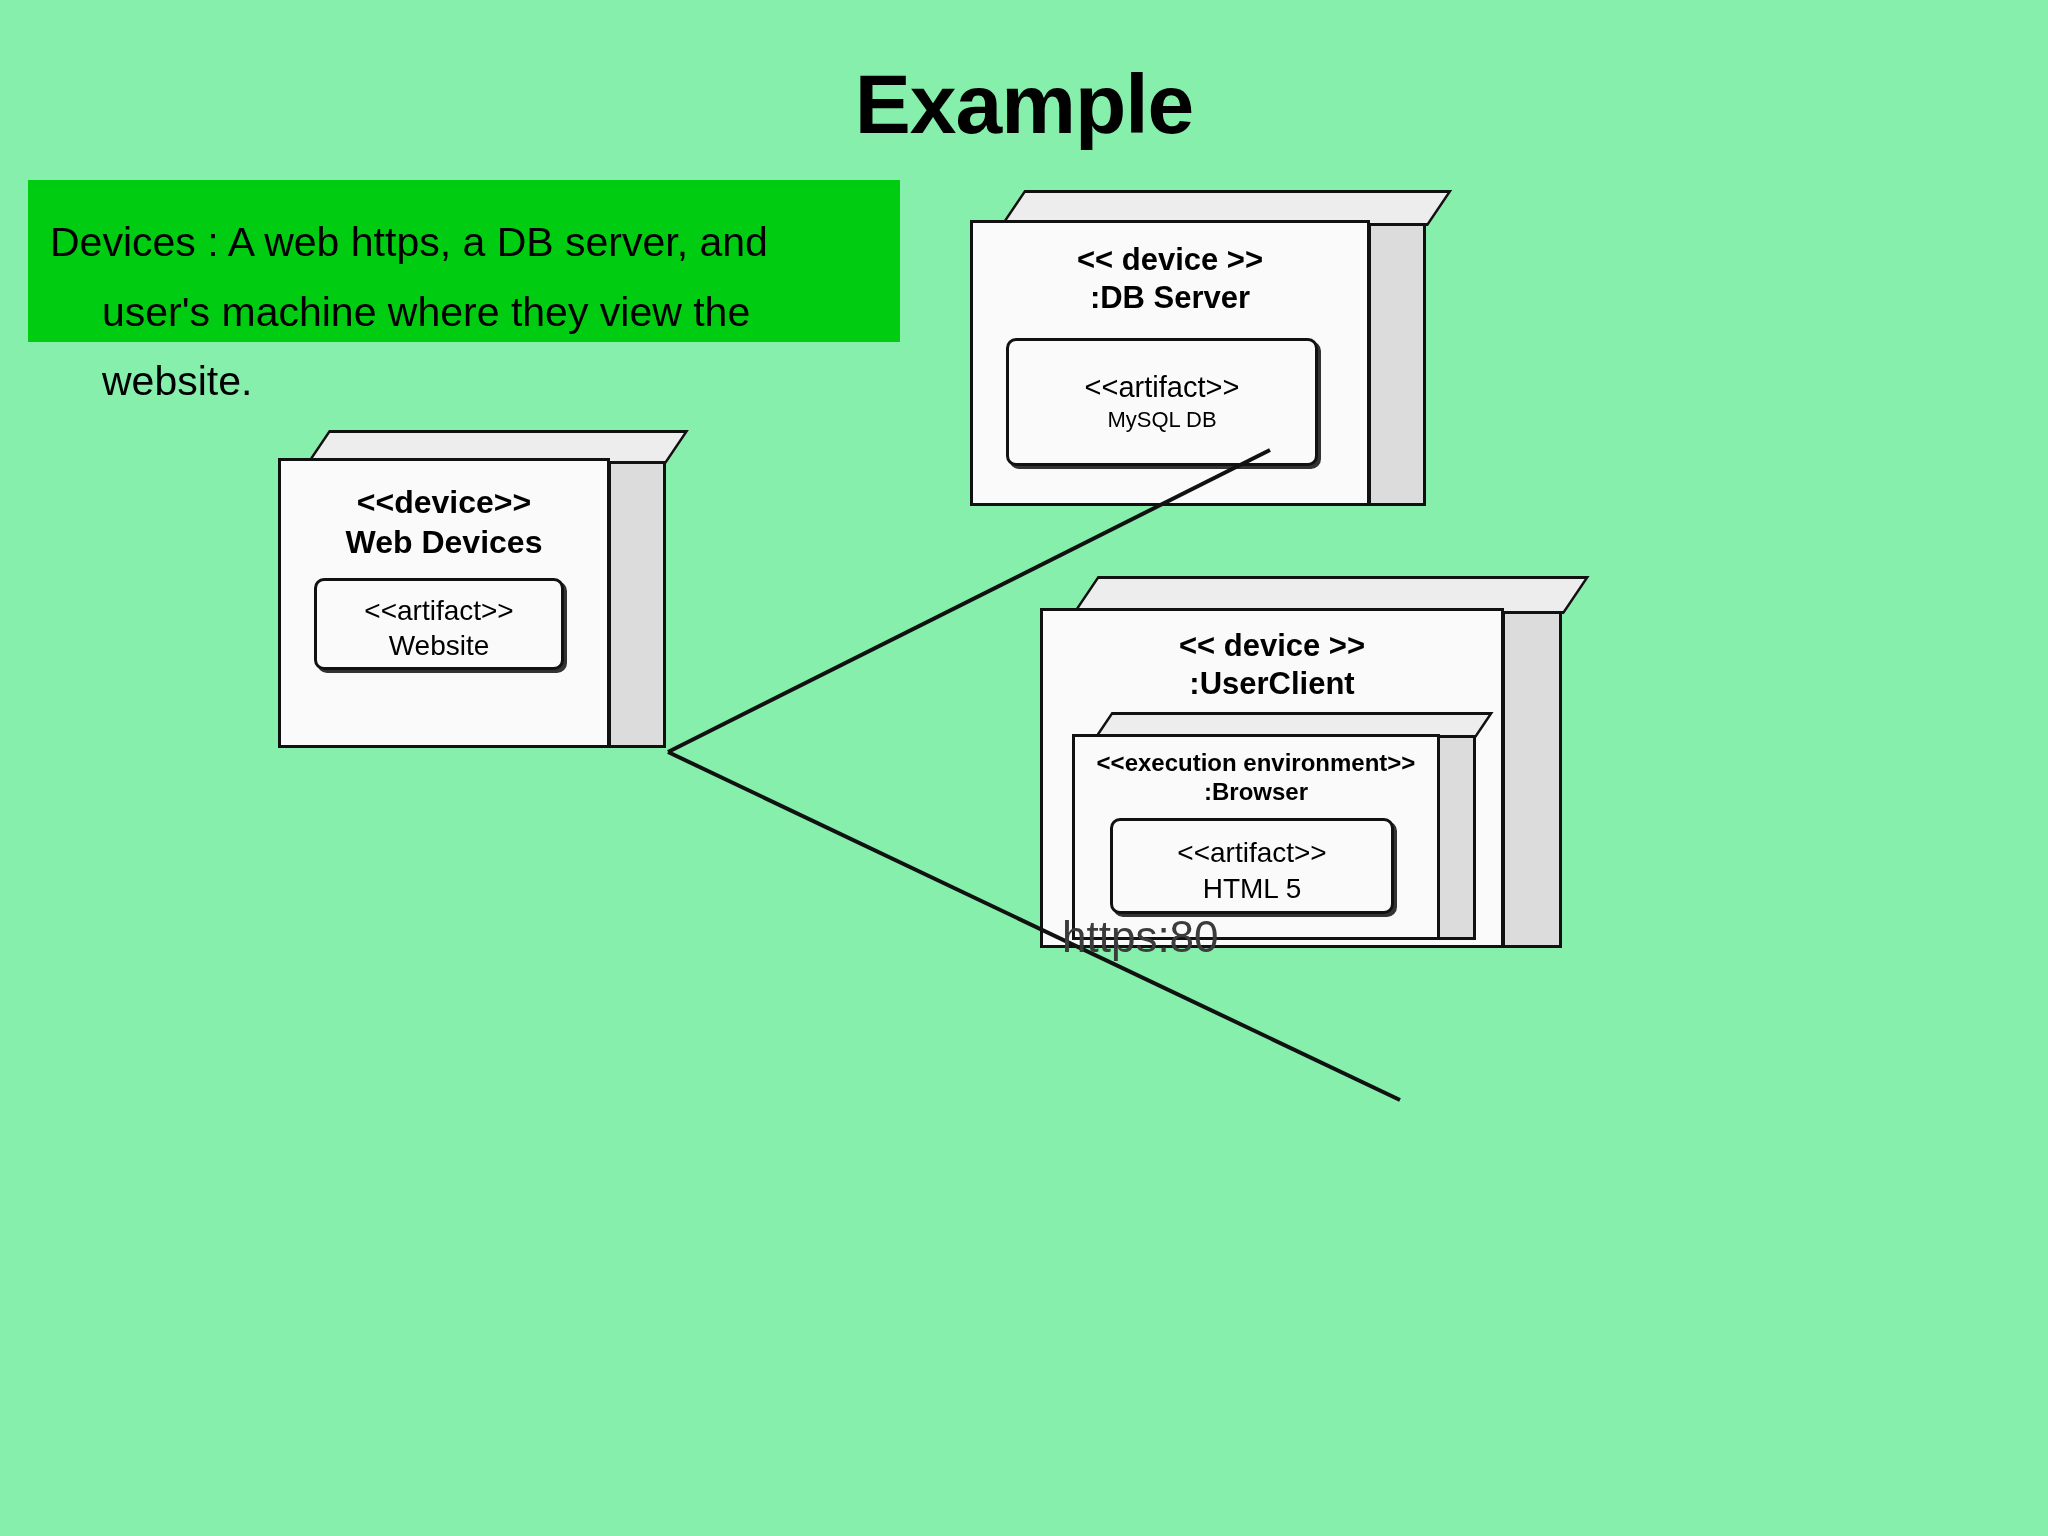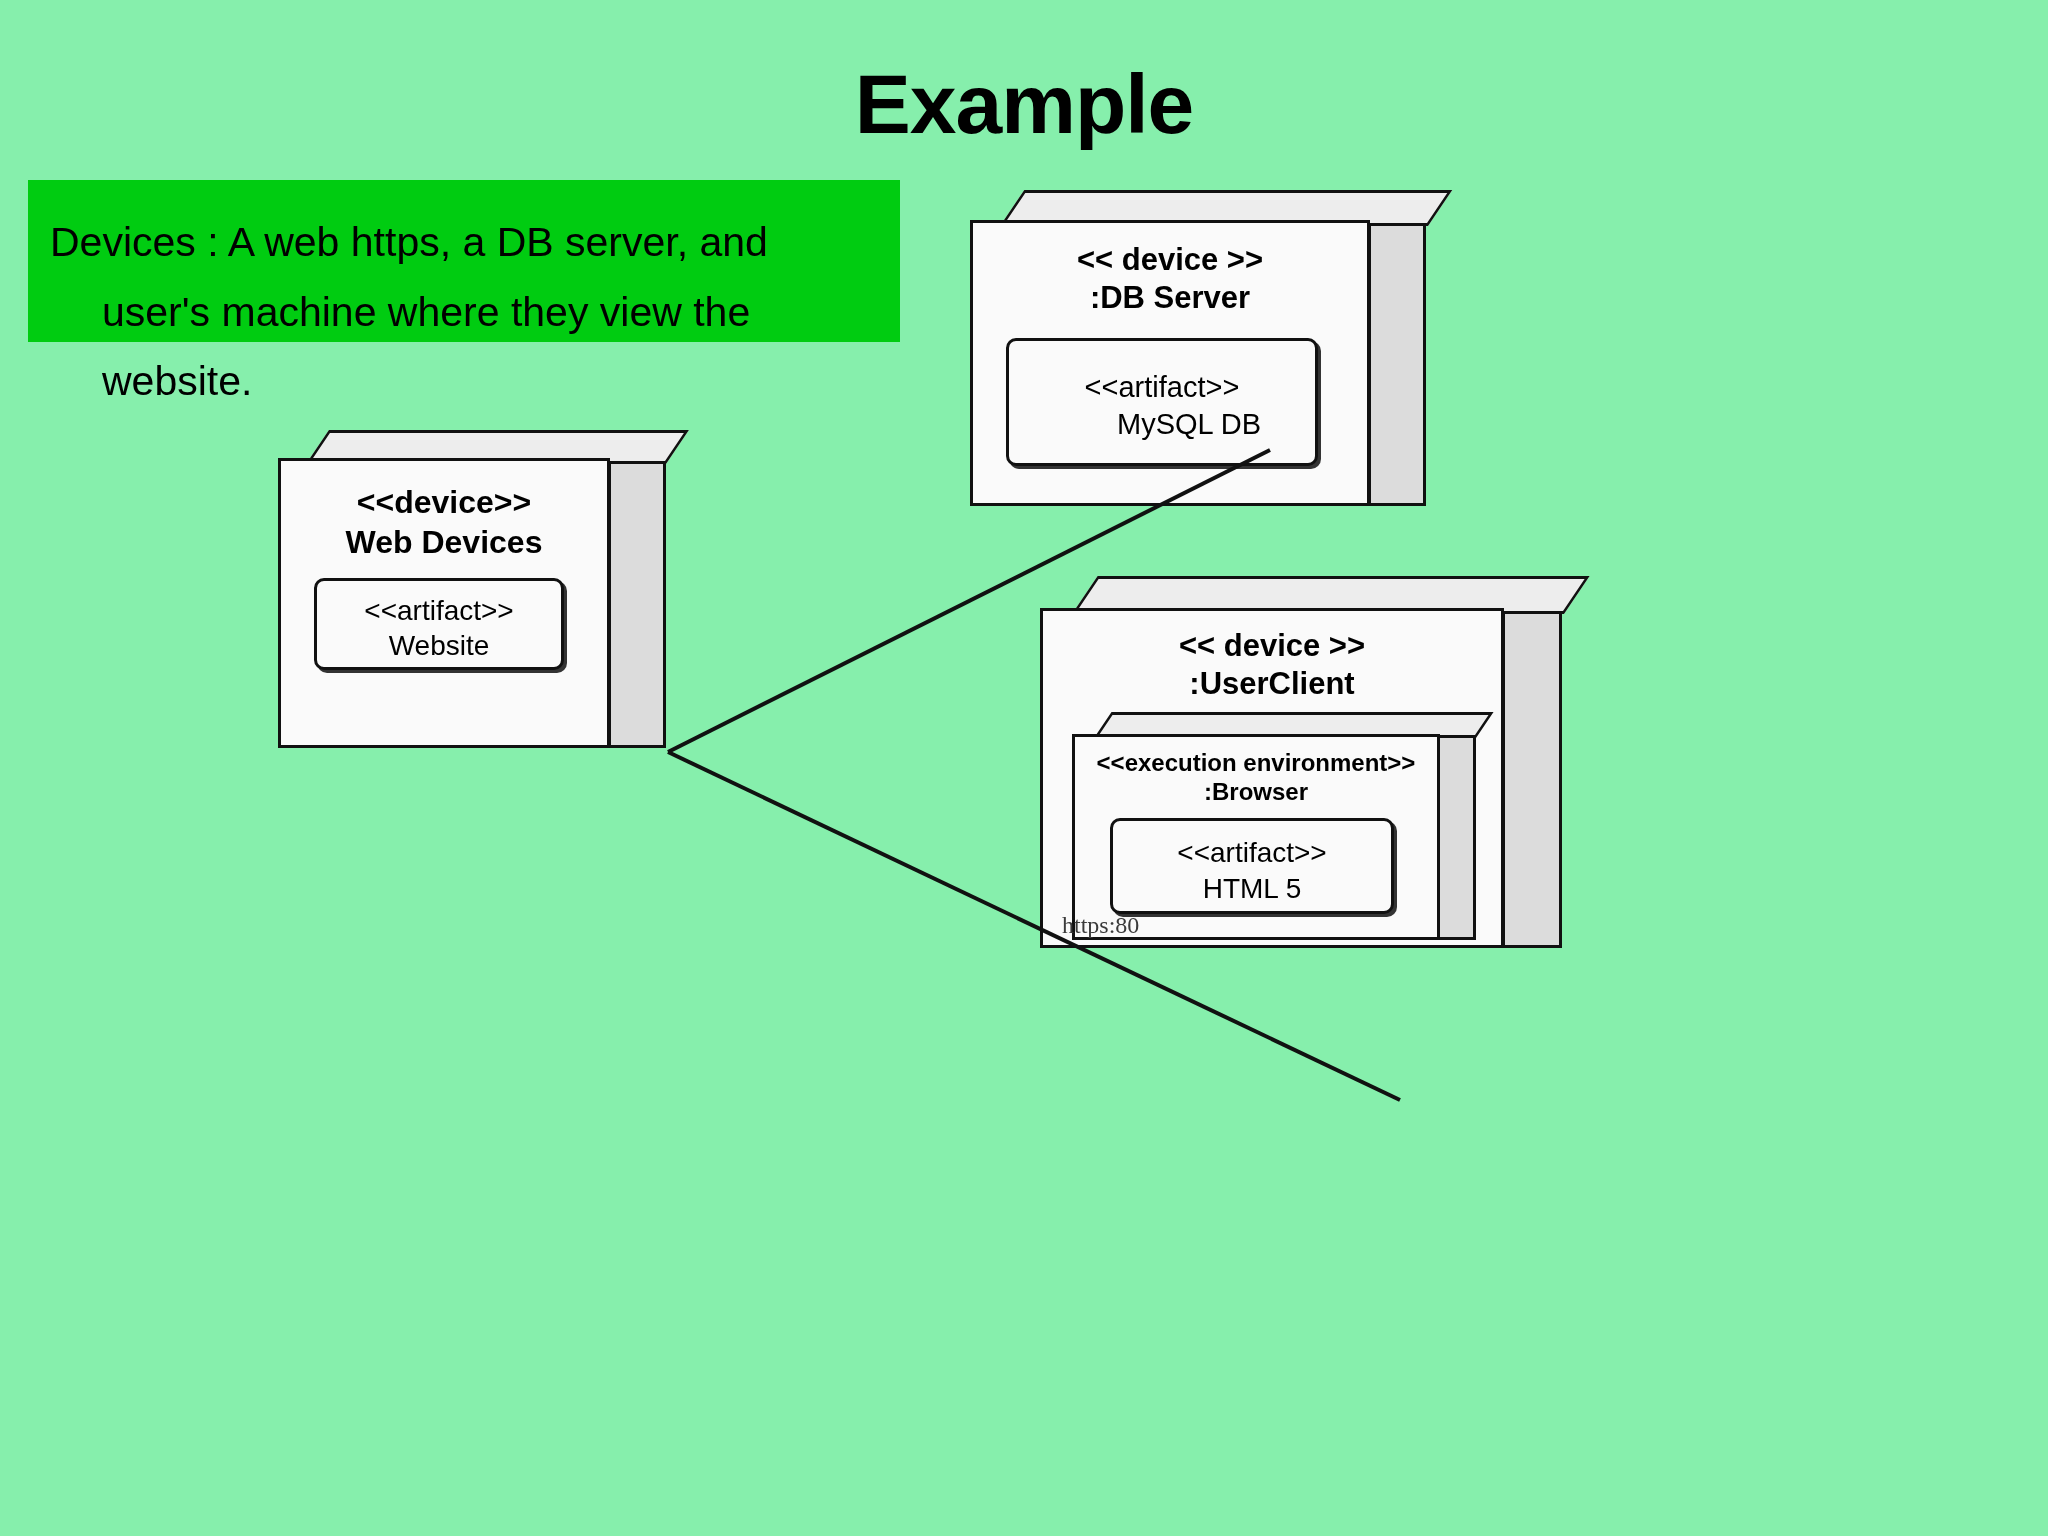--- a/index.html
+++ b/index.html
@@ -114,26 +114,25 @@
     top: 0;
     width: 2048px;
     height: 1536px;
     z-index: 10;
     pointer-events: none;
   }
   #conn-label {
     position: absolute;
     left: 1062px;
     top: 912px;
-    font-size: 24px;
+    font-size: 44px;
     font-weight: normal;
     color: #3b3b3b;
     z-index: 11;
     white-space: nowrap;
-    font-family: Liberation Serif, serif;
   }
 </style>
 </head>
 <body>
 
 <div id="slide">
 
   <div id="slide-title">Example</div>
 
   <div id="green-callout" class="callout">
@@ -158,21 +157,21 @@
   <div class="node3d" id="node-db-server" style="left:970px; top:190px; width:460px; height:318px;">
     <div class="side" style="left:398px; top:30px; width:58px; height:286px;"></div>
     <div class="top" style="left:30px; top:0px; width:428px; height:36px; transform: skewX(-34deg); transform-origin: bottom left;"></div>
     <div class="face" style="left:0px; top:30px; width:400px; height:286px;"></div>
 
     <div class="node-label" style="top:50px; font-size:31px; width:400px;">&lt;&lt; device &gt;&gt;</div>
     <div class="node-label" style="top:88px; font-size:31px; width:400px;">:DB Server</div>
 
     <div class="inner-box" style="left:36px; top:148px; width:312px; height:128px;">
       <div class="inner-label" style="top:28px; font-size:29px;">&lt;&lt;artifact&gt;&gt;</div>
-      <div class="inner-label" style="top:65px; font-size:29px;padding-left:27px;">MySQL DB</div>
+      <div class="inner-label" style="top:65px; font-size:22px;">MySQL DB</div>
     </div>
   </div>
 
   <div class="node3d" id="node-user-client" style="left:1040px; top:576px; width:528px; height:374px;">
     <div class="side" style="left:462px; top:32px; width:60px; height:340px;"></div>
     <div class="top" style="left:32px; top:0px; width:492px; height:38px; transform: skewX(-34deg); transform-origin: bottom left;"></div>
     <div class="face" style="left:0px; top:32px; width:464px; height:340px;"></div>
 
     <div class="node-label" style="top:50px; font-size:31px; width:464px;">&lt;&lt; device &gt;&gt;</div>
     <div class="node-label" style="top:88px; font-size:31px; width:464px;">:UserClient</div>

